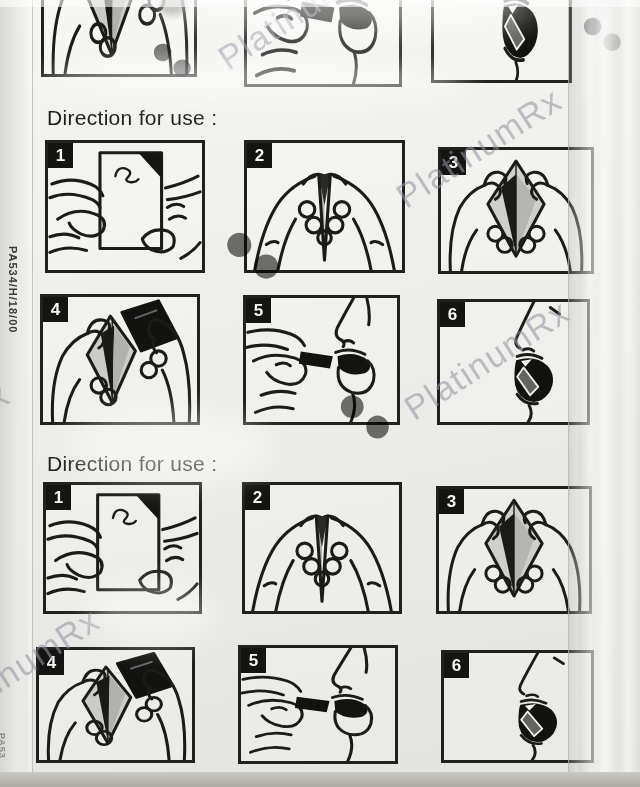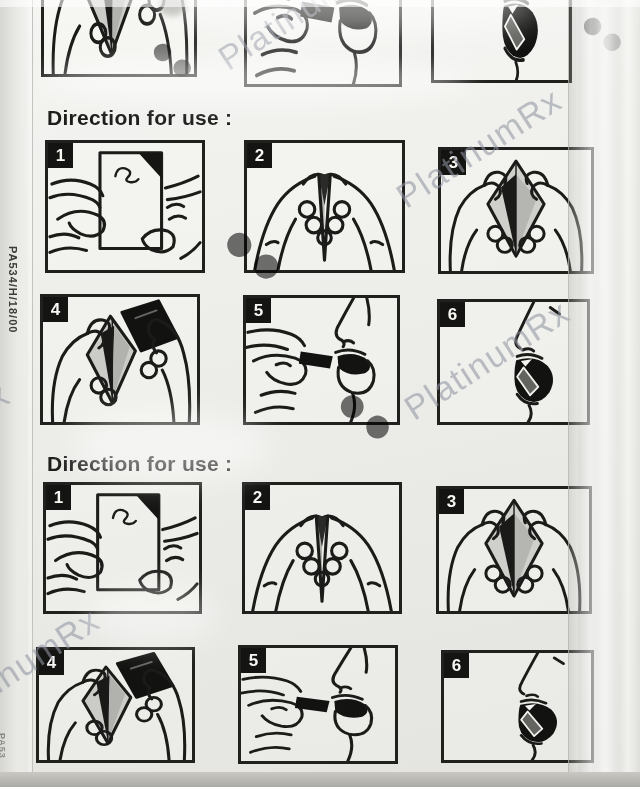--- a/index.html
+++ b/index.html
@@ -10,21 +10,21 @@
   }
   .sheet{position:absolute;left:28px;top:0;width:550px;height:775px;
     background:rgba(252,252,250,0.38);z-index:1;}
   
   .panel{position:absolute;border:3px solid #20201e;box-sizing:border-box;z-index:2;background:rgba(250,250,248,0.25);}
   .panel .art{position:absolute;left:0;top:0;width:100%;height:100%;display:block;}
   .panel.partial{border-top:none;overflow:hidden;}
   .panel.partial .art{top:auto;bottom:-3px;height:150px;}
   .badge{position:absolute;top:0;left:0;width:25px;height:25px;background:#141412;color:#f6f6f3;
     font-size:17px;font-weight:bold;display:flex;align-items:center;justify-content:center;z-index:3;}
-  .heading{position:absolute;font-size:21px;font-weight:bold;color:#1c1c1a;letter-spacing:.3px;z-index:2;white-space:nowrap;}
+  .heading{position:absolute;font-size:21px;font-weight:normal;color:#1c1c1a;letter-spacing:.3px;z-index:2;white-space:nowrap;}
   
   .left-seam{position:absolute;left:0;top:0;bottom:0;width:32px;z-index:1;
     background:linear-gradient(90deg,#d6d6d2,#eaeae6 55%,rgba(255,255,255,.35) 100%);
     border-right:1px solid rgba(165,165,161,.4);}
   .side-code{position:absolute;left:7px;top:246px;writing-mode:vertical-rl;font-size:11px;font-weight:bold;
     color:#3b3b39;letter-spacing:1px;z-index:3;}
   .side-code-partial{position:absolute;left:-3px;top:733px;writing-mode:vertical-rl;font-size:9px;font-weight:bold;
     color:rgba(70,70,68,.55);letter-spacing:1px;z-index:3;}
   
   .wm-text{position:absolute;font-size:34px;font-weight:400;color:rgba(143,149,160,.58);

